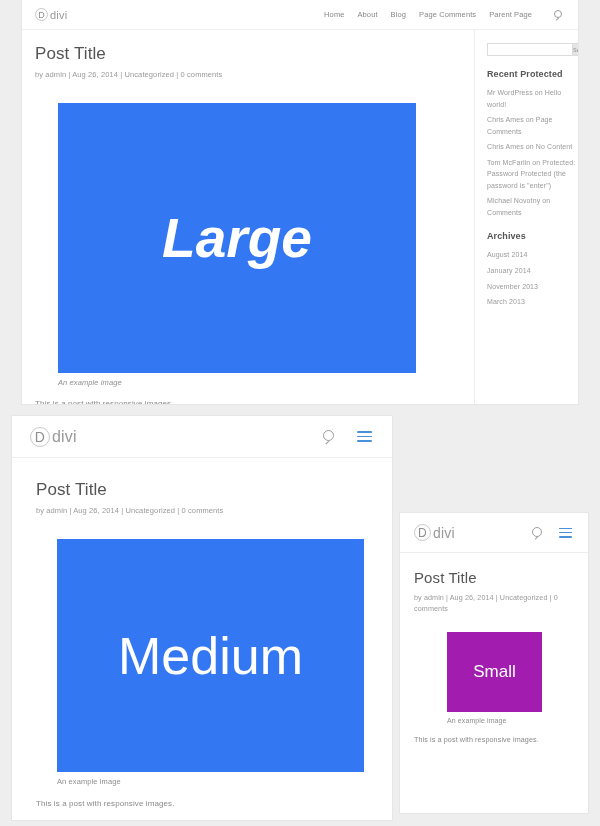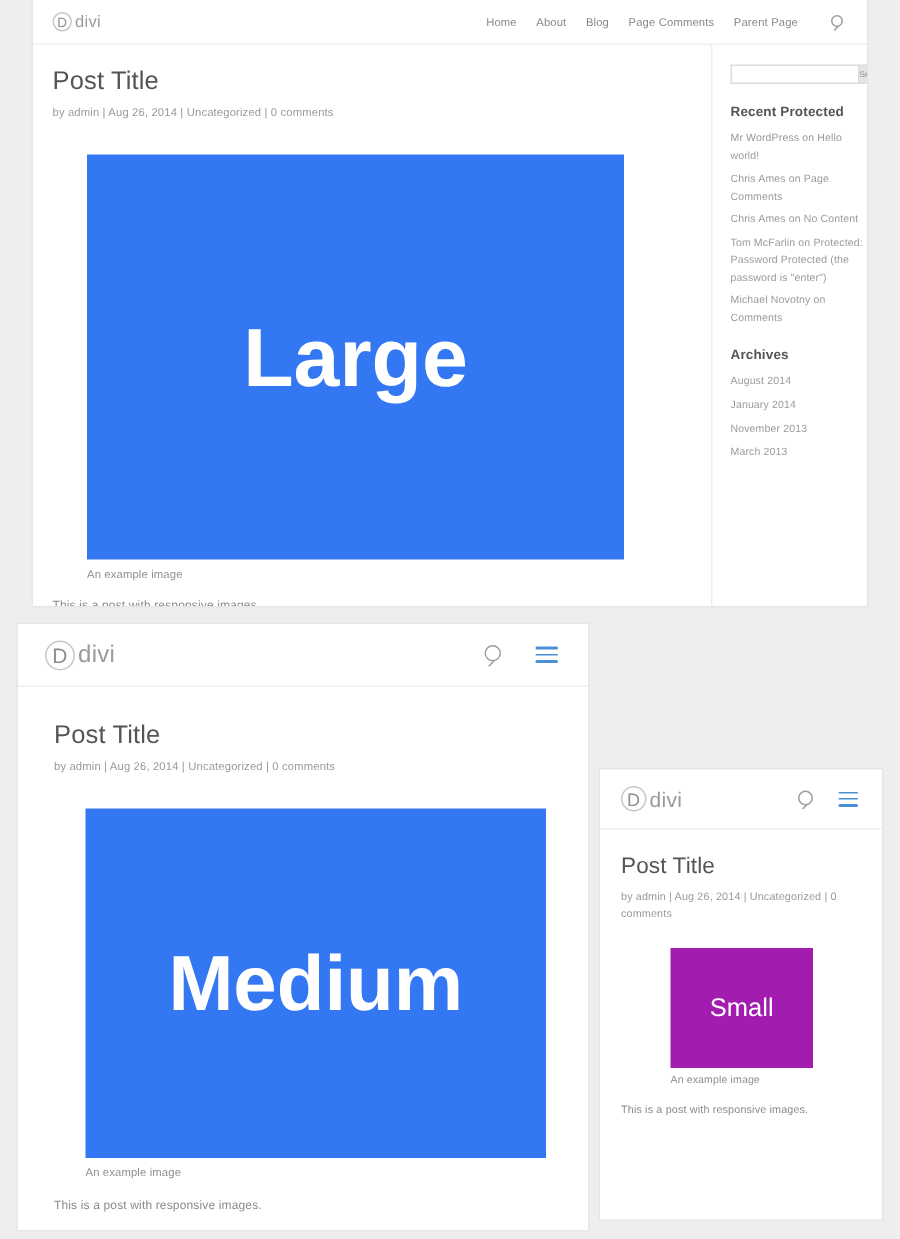--- a/index.html
+++ b/index.html
@@ -169,33 +169,33 @@
     color: #9a9a9a;
     margin: 6px 0 0 0;
     letter-spacing: 0.1px;
   }
   #panel-desktop .post-meta { font-size: 7.5px; }
   #panel-tablet  .post-meta { font-size: 7.5px; }
   #panel-mobile  .post-meta { font-size: 7.2px; line-height: 1.55; }
 
   
   .figure { margin: 0; }
-  #panel-desktop .figure { margin-top: 24px; padding-left: 23px; }
+  #panel-desktop .figure { margin-top: 24px; padding-left: 23px; font-style: italic; }
   #panel-tablet  .figure { margin-top: 24px; padding-left: 21px; }
   #panel-mobile  .figure { margin-top: 18px; padding-left: 33px; }
 
   .img-box {
     display: flex;
     align-items: center;
     justify-content: center;
     color: #ffffff;
     box-sizing: border-box;
   }
   #panel-desktop .img-box { width: 358px; height: 270px; font-size: 55px; font-weight: bold; }
-  #panel-tablet  .img-box { width: 307px; height: 233px; font-size: 52px; font-weight: bold; }
+  #panel-tablet  .img-box { width: 307px; height: 233px; font-size: 52px; font-weight: normal; }
   #panel-mobile  .img-box { width: 95px;  height: 80px;  font-size: 17px; font-weight: normal; }
 
   .figcaption {
     color: #8e8e8e;
     letter-spacing: 0.1px;
   }
   #panel-desktop .figcaption { font-size: 7.5px; margin-top: 5px; }
   #panel-tablet  .figcaption { font-size: 7.5px; margin-top: 5px; }
   #panel-mobile  .figcaption { font-size: 7px;   margin-top: 5px; }
 

